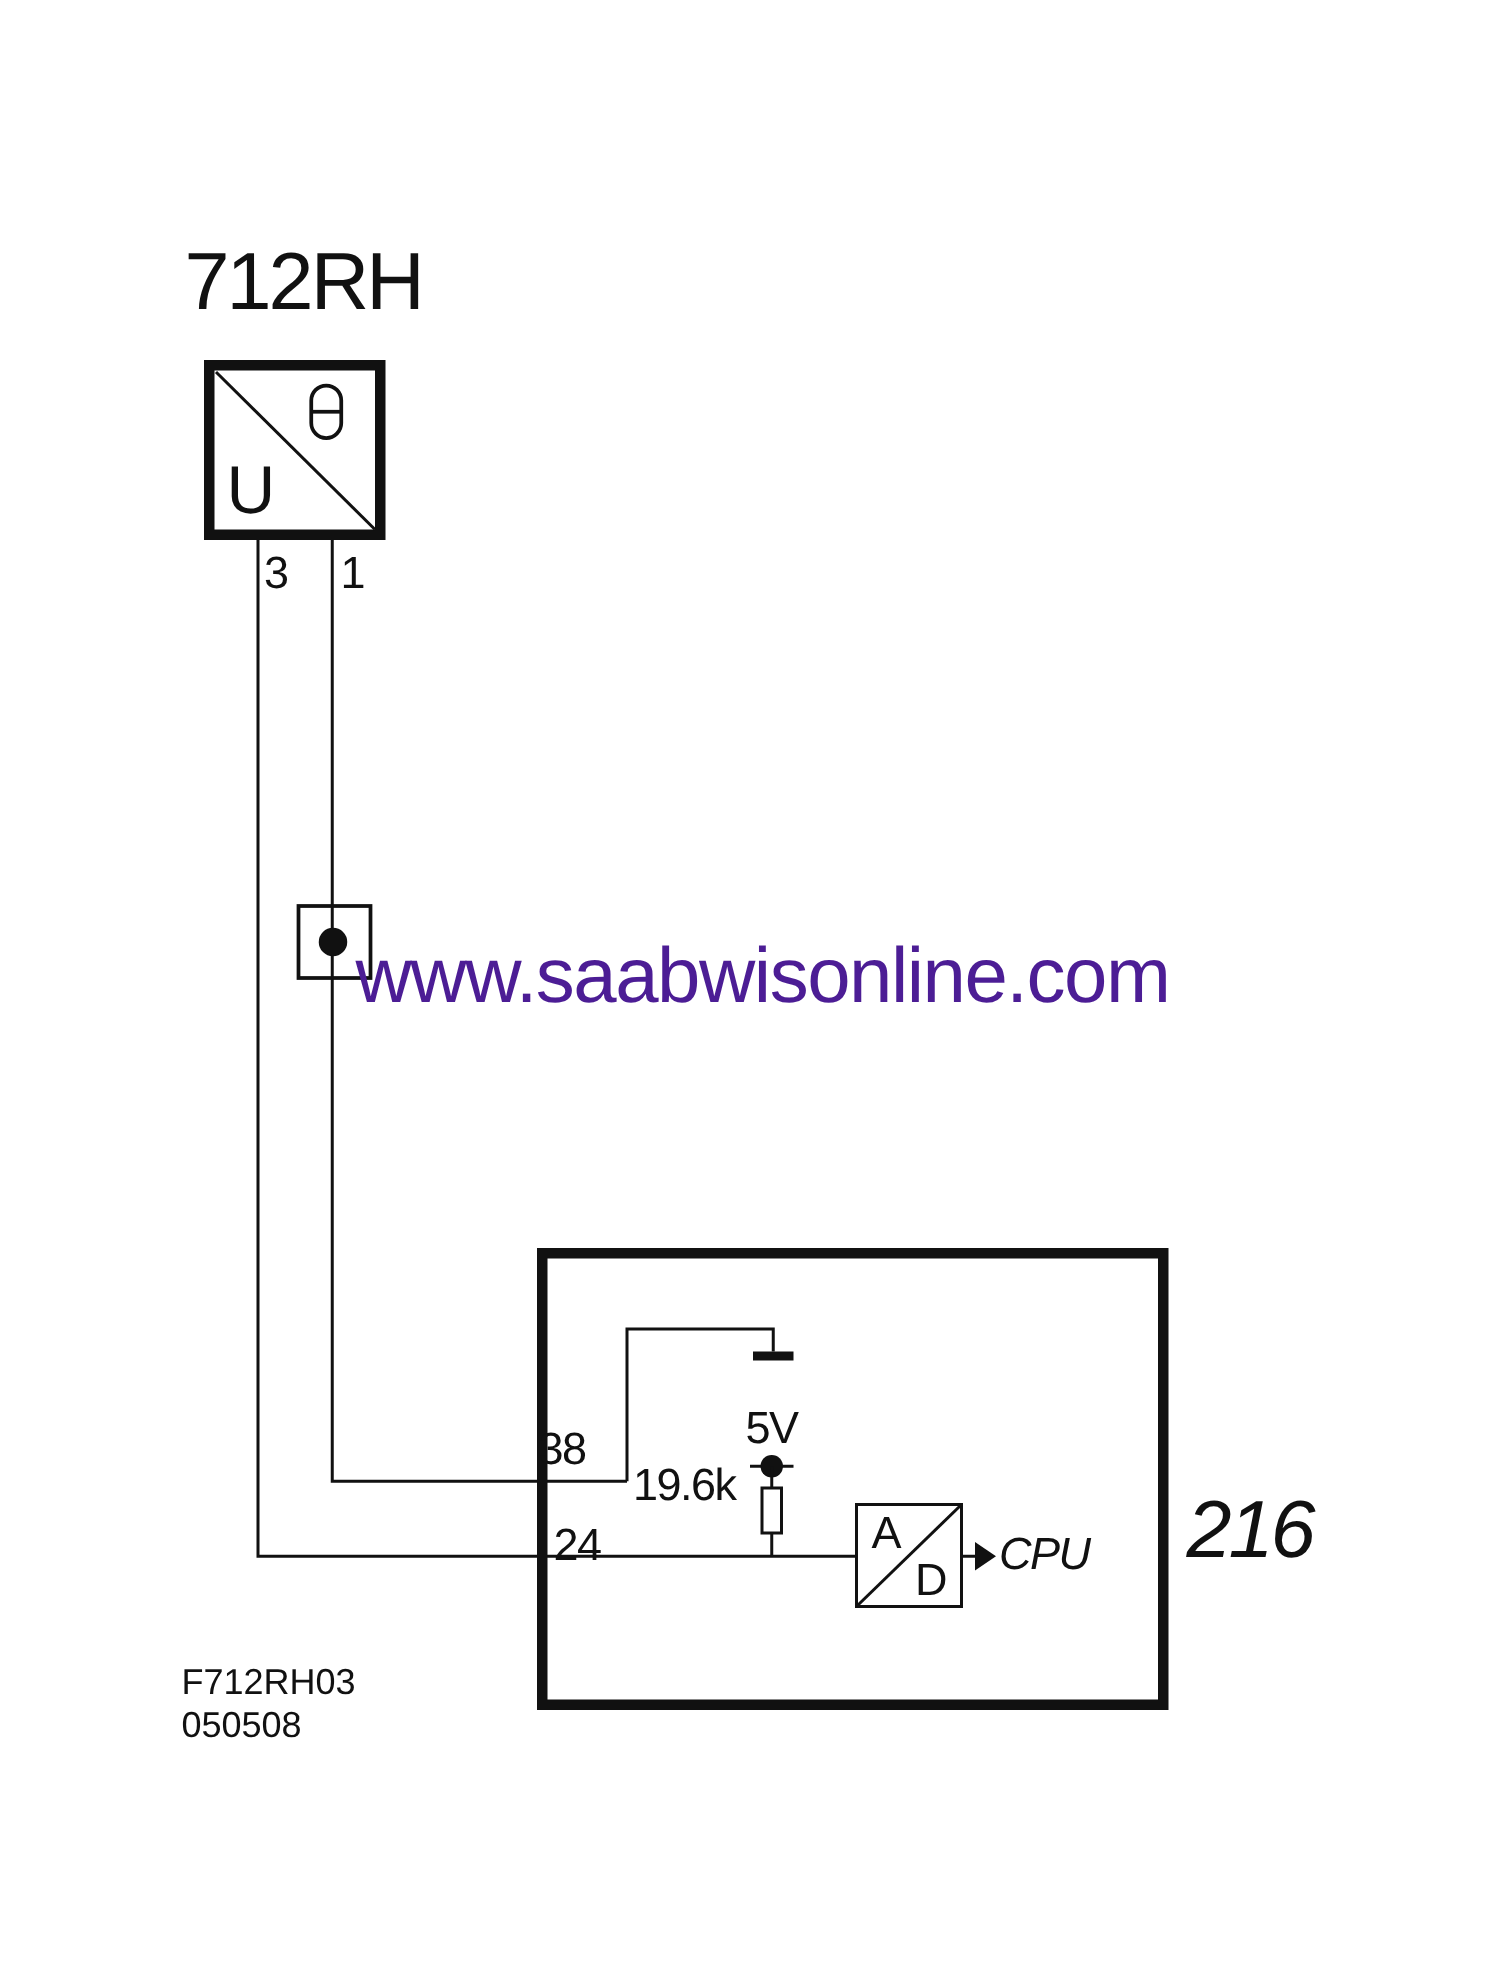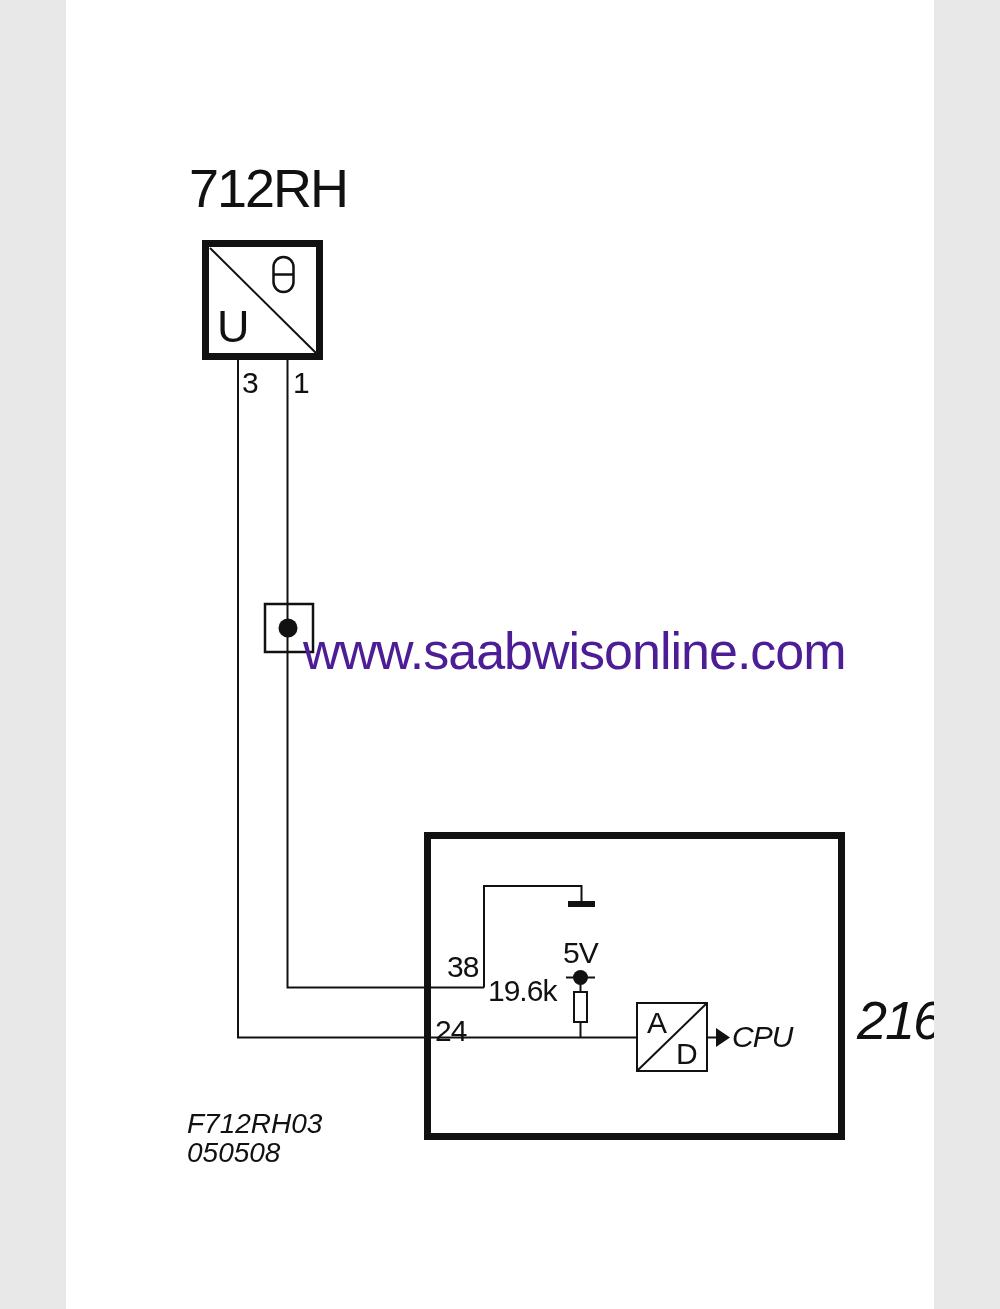--- a/index.html
+++ b/index.html
@@ -3,21 +3,21 @@
 <meta charset="utf-8">
 <style>
   html, body {
     margin: 0;
     padding: 0;
     background: #e8e8e8;
     font-family: "Liberation Sans", sans-serif;
   }
   .page {
     position: relative;
-    width: 868px;
+    width: 1000px;
     height: 1309px;
     background: #ffffff;
     margin: 0 auto;
     overflow: hidden;
   }
   .diagram-svg {
     position: absolute;
     left: 0;
     top: 0;
     width: 1000px;
@@ -25,30 +25,30 @@
   }
   .lbl {
     position: absolute;
     color: #111111;
     line-height: 1;
     white-space: nowrap;
     user-select: none;
   }
   .big   { font-size: 54px; letter-spacing: -2px; }
   .mid   { font-size: 30px; letter-spacing: -1px; }
-  .small { font-size: 28px; letter-spacing: 0; font-style: italic; }
+  .small { font-size: 24px; letter-spacing: 0; }
 
   .lbl-title     { left: 123px; top: 161px;  }
   .lbl-u         { left: 151px; top: 304px;  font-size: 45px; }
   .lbl-pin3      { left: 176px; top: 368px;  }
   .lbl-pin1      { left: 227px; top: 368px;  }
   .lbl-j176      { left: 281px; top: 597px;  }
   .lbl-watermark { left: 237px; top: 625px;  font-size: 52px; letter-spacing: -1px; color: #4c1d95; }
   .lbl-216       { left: 791px; top: 993px; font-style: italic;  }
-  .lbl-38        { left: 381px; top: 952px;  }
+  .lbl-38        { left: 359px; top: 952px;  }
   .lbl-24        { left: 369px; top: 1004px; margin-top: 12px; }
   .lbl-5v        { left: 497px; top: 938px;  }
   .lbl-19k6      { left: 422px; top: 976px; }
   .lbl-adc-a     { left: 581px; top: 1008px; }
   .lbl-adc-d     { left: 610px; top: 1039px; }
   .lbl-cpu       { left: 666px; top: 1022px; font-style: italic; }
   .lbl-figure    { left: 121px; top: 1110px; }
   .lbl-date      { left: 121px; top: 1139px; }
 </style>
 </head>

